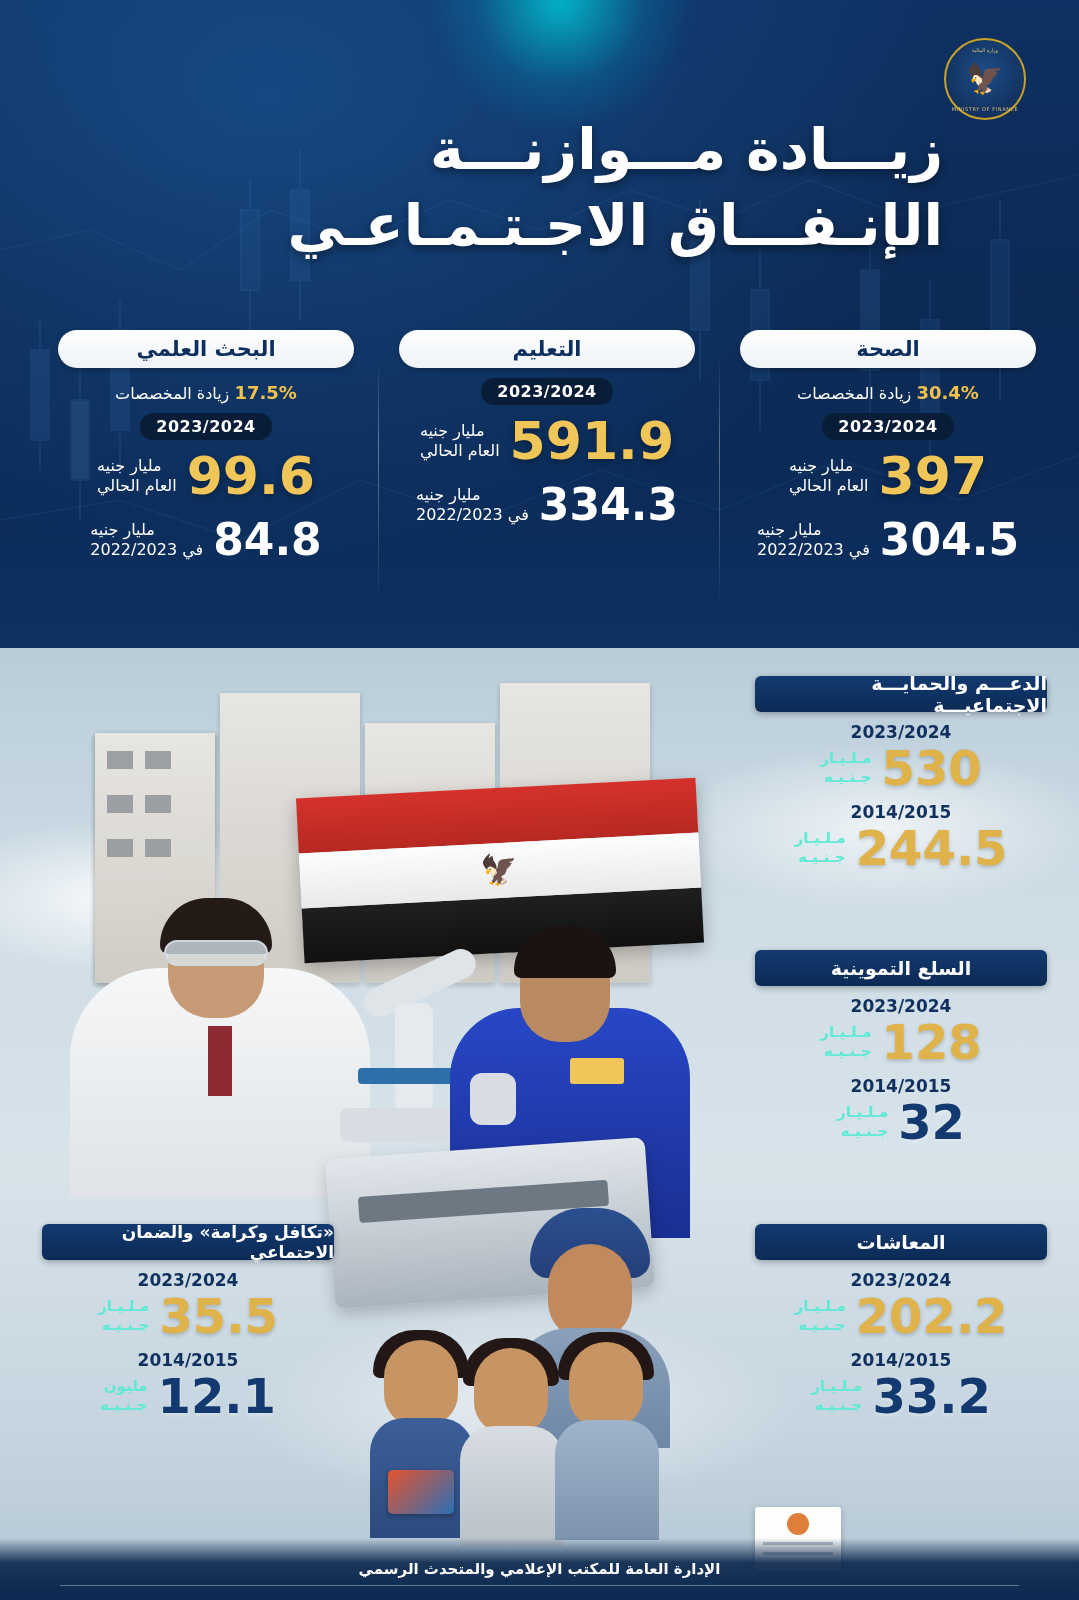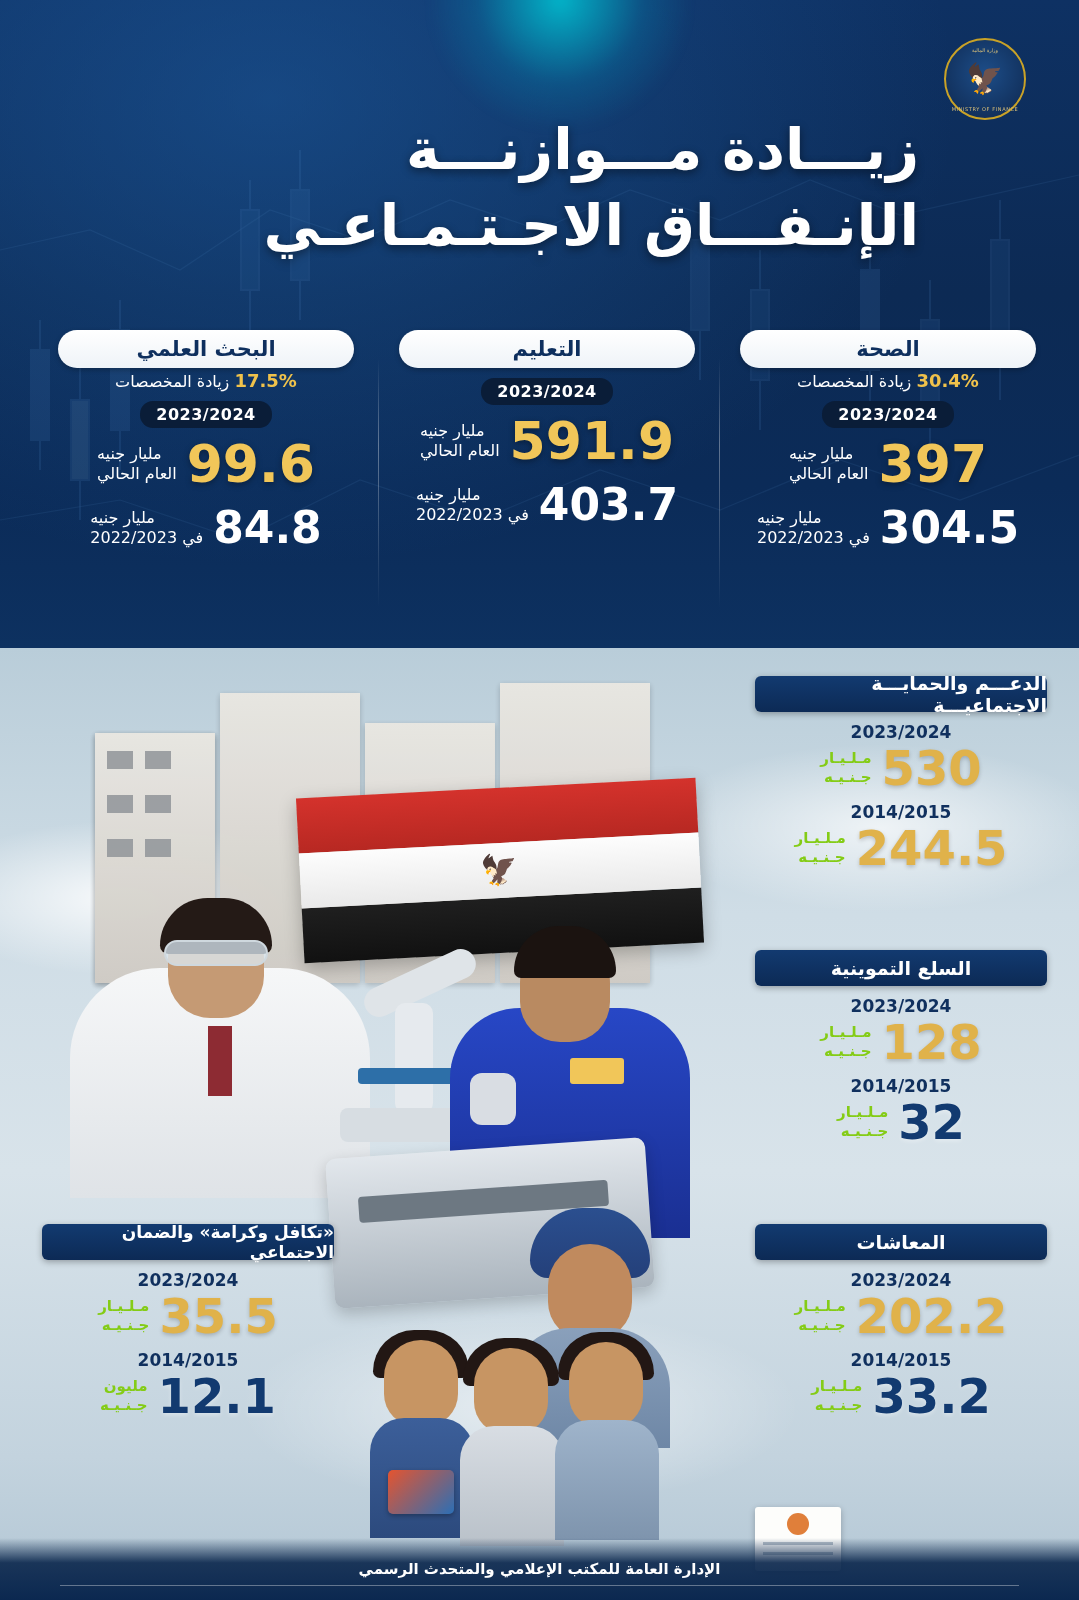--- a/index.html
+++ b/index.html
@@ -43,21 +43,21 @@
     position: absolute; bottom: 6px; left: 0; right: 0;
     font-size: 5px; letter-spacing: .6px; color: #d9c07a;
   }
   .logo .ring-text-top {
     position: absolute; top: 7px; left: 0; right: 0;
     font-size: 5px; color: #d9c07a;
   }
 
   
   .title {
-    position: absolute; right: 160px; top: 112px; width: 760px;
+    position: absolute; right: 136px; top: 112px; width: 760px;
     text-align: right;
     font-size: 57px; font-weight: bold; line-height: 1.33;
     letter-spacing: 1px;
     color: #ffffff;
     text-shadow: 0 3px 10px rgba(0,0,0,.45);
   }
   .title .l1 { display: block; letter-spacing: 8px; }
   .title .l2 { display: block; letter-spacing: 2px; }
 
   
@@ -70,21 +70,21 @@
     position: absolute; right: -8px; top: 28px; width: 1px; height: 250px;
     background: linear-gradient(180deg, rgba(255,255,255,0) 0%, rgba(255,255,255,.35) 35%, rgba(255,255,255,0) 100%);
   }
   .pill {
     width: 296px; margin: 0 auto; height: 38px; border-radius: 19px;
     background: linear-gradient(180deg,#ffffff 0%, #eef3f8 100%);
     color: #0e2f5e; font-size: 21px; font-weight: bold;
     display: flex; align-items: center; justify-content: center;
     box-shadow: 0 2px 5px rgba(0,0,0,.25);
   }
-  .pct-row { margin-top: 2px; font-size: 16px; color: #ffffff; }
+  .pct-row { margin-top: 14px; font-size: 16px; color: #ffffff; }
   .pct-row .pct { color: #f0c24b; font-weight: bold; font-size: 18px; }
   .year-chip {
     margin: 10px auto 0; display: inline-block;
     background: #0a1d38; color: #ffffff; font-size: 16px; font-weight: bold;
     padding: 4px 16px; border-radius: 13px; letter-spacing: .5px;
   }
   .big-row {
     margin-top: 10px;
     display: flex; align-items: center; justify-content: center; gap: 10px;
     direction: rtl;
@@ -166,21 +166,21 @@
   .panel { position: absolute; right: 32px; width: 292px; }
   .panel-head {
     height: 36px; border-radius: 6px;
     background: linear-gradient(180deg,#123a70 0%, #0c2a55 100%);
     color: #ffffff; font-size: 19px; font-weight: bold;
     display: flex; align-items: center; justify-content: center;
     box-shadow: 0 2px 6px rgba(0,0,0,.3);
   }
   .panel-year { text-align: center; font-size: 17px; font-weight: bold; color: #10305e; margin-top: 10px; }
   .panel-row { display: flex; align-items: center; justify-content: center; gap: 10px; margin-top: 2px; direction: rtl; }
-  .panel-unit { font-size: 15px; font-weight: bold; color: #84cc16; line-height: 1.25; letter-spacing: 3px; text-align: right; }
+  .panel-unit { font-size: 15px; font-weight: bold; color: #5eead4; line-height: 1.25; letter-spacing: 3px; text-align: right; }
   .panel-num { font-size: 48px; font-weight: bold; line-height: 1; }
   .num-gold { color: #e0b24a; text-shadow: 0 2px 4px rgba(0,0,0,.2); }
   .num-navy { color: #123a70; text-shadow: 0 2px 4px rgba(255,255,255,.35); }
 
   
   .panel-left { position: absolute; left: 42px; width: 292px; }
 
   
   .footer {
     position: absolute; left: 0; bottom: 0; width: 1079px; height: 62px;
@@ -265,21 +265,21 @@
       <div class="pill">التعليم</div>
       <div><span class="year-chip">2023/2024</span></div>
       <div class="big-row">
         <span class="big-num">591.9</span>
         <span class="unit">
           <span>مليار جنيه</span><br>
           <span>العام الحالي</span>
         </span>
       </div>
       <div class="big-row small-row">
-        <span class="small-num">403.7</span>
+        <span class="small-num">334.3</span>
         <span class="unit">
           <span>مليار جنيه</span><br>
           <span>في 2022/2023</span>
         </span>
       </div>
     </div>
 
     <div class="col c3">
       <div class="divider-left"></div>
       <div class="pill">البحث العلمي</div>

